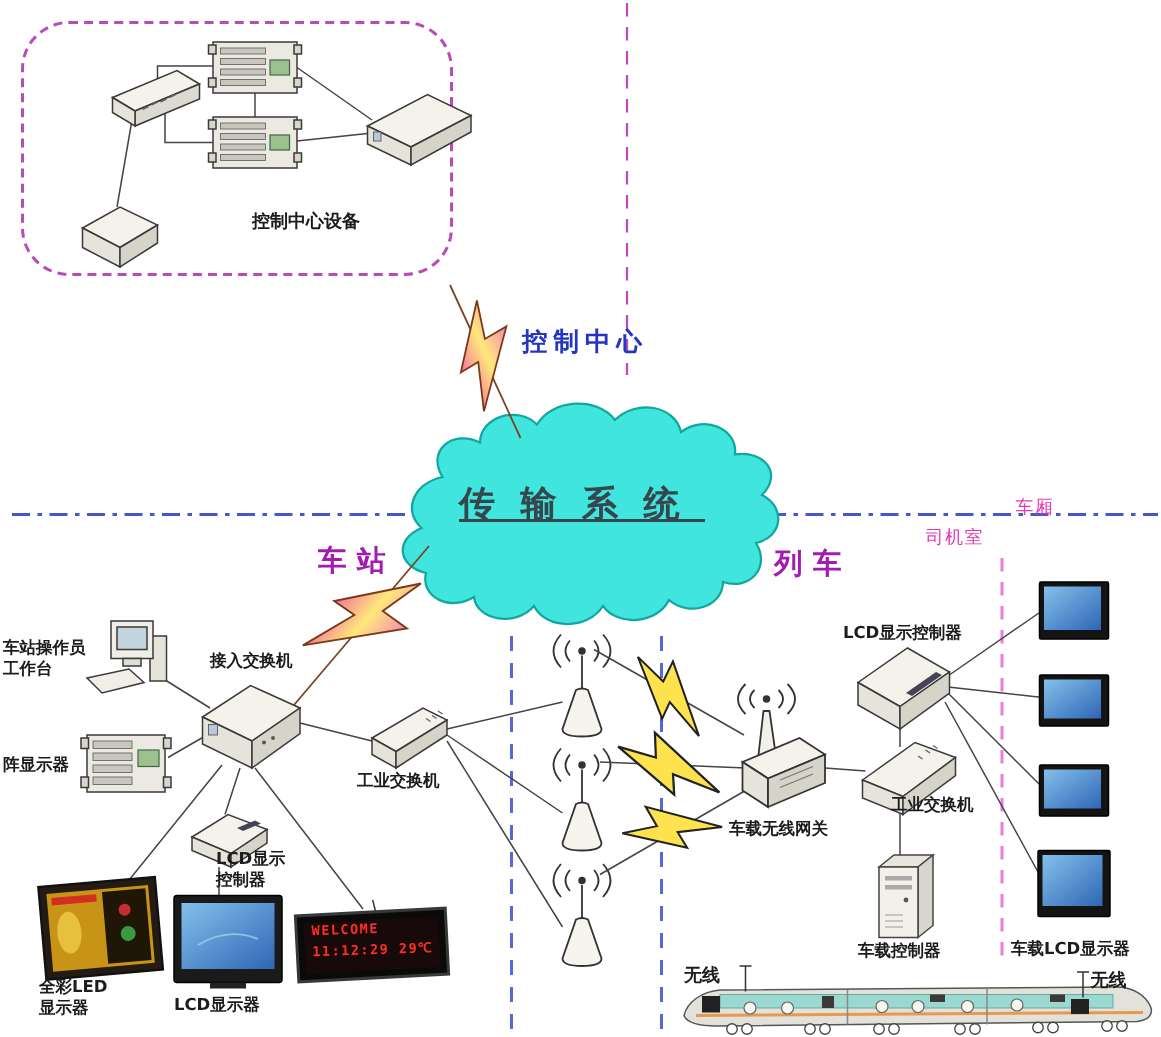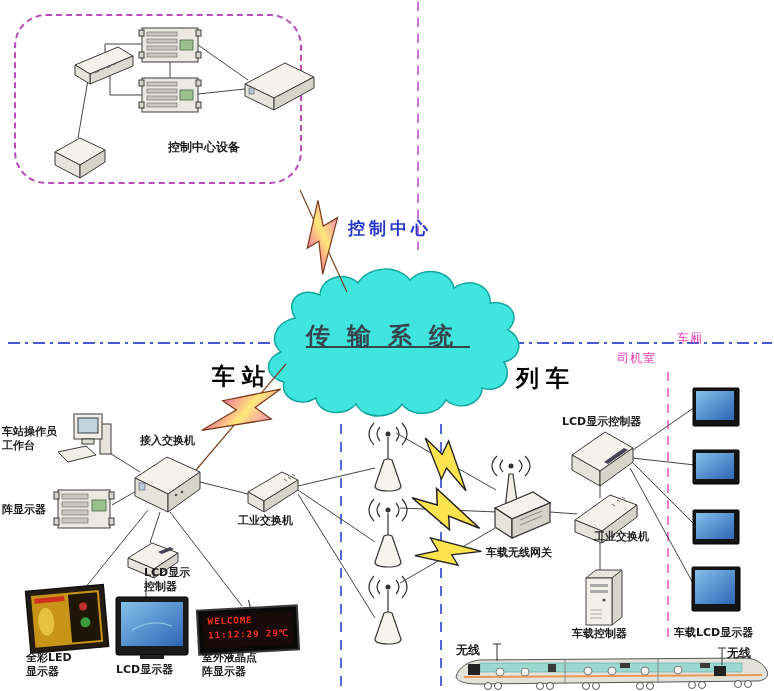--- a/index.html
+++ b/index.html
@@ -3,21 +3,21 @@
 <meta charset="utf-8">
 <style>
   html,body{margin:0;padding:0;background:#fff;}
   .stage{position:relative;width:774px;height:691px;background:#ffffff;overflow:hidden;
          font-family:"DejaVu Sans","Liberation Sans",sans-serif;}
   .stage svg{position:absolute;left:0;top:0;}
   .ccbox{position:absolute;left:14px;top:14px;width:284px;height:166px;
          border:2px dashed #b94ab9;border-radius:32px;}
   .lbl{position:absolute;font-weight:bold;color:#1c1c1c;font-size:11px;line-height:1.3;
        text-align:left;white-space:pre-line;}
-  .big{font-size:23px;color:#000000;letter-spacing:7px;white-space:nowrap;font-weight:bold;}
+  .big{font-size:19px;color:#a21caf;letter-spacing:7px;white-space:nowrap;font-weight:bold;}
   .mid{font-size:17px;color:#2435c6;letter-spacing:4px;white-space:nowrap;font-weight:bold;}
   .mag{font-size:12px;color:#e838b0;letter-spacing:1px;white-space:nowrap;font-weight:normal;}
   .cloud-t{font-size:24px;color:#37464e;letter-spacing:17px;white-space:nowrap;font-weight:bold;text-decoration:underline;}
   .sign-t{color:#ff3020;font-family:"DejaVu Sans Mono","Liberation Mono",monospace;
           font-size:9px;letter-spacing:1px;line-height:1.6;transform:rotate(-2deg);
           text-align:left;font-weight:bold;}
   .small{font-size:12px;}
 </style>
 </head>
 <body>
@@ -356,22 +356,20 @@
   <div class="lbl" style="left:238px;top:514px;width:66px">工业交换机</div>
 
   <div class="lbl" style="left:144px;top:566px;width:62px">LCD显示
 控制器</div>
 
   <div class="lbl" style="left:26px;top:651px;width:66px">全彩LED
 显示器</div>
 
   <div class="lbl" style="left:116px;top:663px;width:72px">LCD显示器</div>
 
-  <div class="lbl" style="left:202px;top:651px;width:94px">室外液晶点
-阵显示器</div>
 
   <div class="lbl sign-t" style="left:208px;top:613px;width:86px">WELCOME
 11:12:29 29℃</div>
 
 
   <div class="lbl" style="left:486px;top:546px;width:76px">车载无线网关</div>
 
   <div class="lbl" style="left:562px;top:415px;width:88px">LCD显示控制器</div>
 
   <div class="lbl" style="left:594px;top:530px;width:64px">工业交换机</div>

